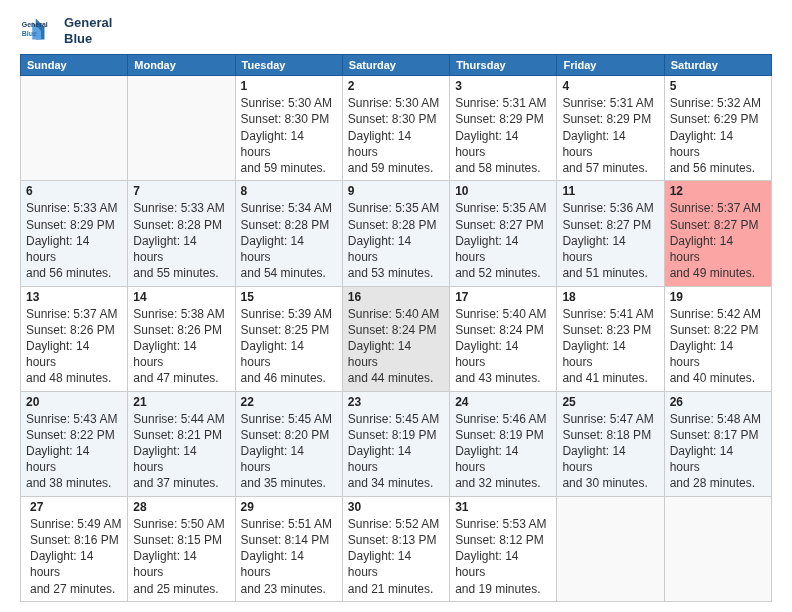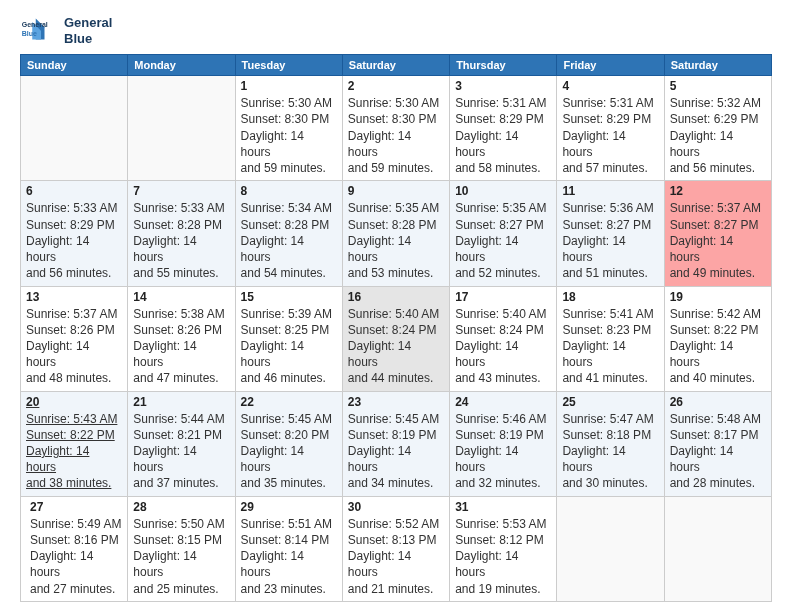--- a/index.html
+++ b/index.html
@@ -266,21 +266,21 @@
           </td>
           <td style="background-color: rgb(255, 255, 255);">
             <span class="day-num">19</span>
             <div class="cell-content" style="white-space: pre-line;">Sunrise: 5:42 AM
 Sunset: 8:22 PM
 Daylight: 14 hours
 and 40 minutes.</div>
           </td>
         </tr>
         <tr>
-          <td style="background-color: rgb(240, 245, 250); text-decoration: underline;">
+          <td style="background-color: rgb(240, 245, 250);">
             <span class="day-num">20</span>
             <div class="cell-content" style="white-space: pre-line;">Sunrise: 5:43 AM
 Sunset: 8:22 PM
 Daylight: 14 hours
 and 38 minutes.</div>
           </td>
           <td style="background-color: rgb(240, 245, 250);">
             <span class="day-num">21</span>
             <div class="cell-content" style="white-space: pre-line;">Sunrise: 5:44 AM
 Sunset: 8:21 PM

